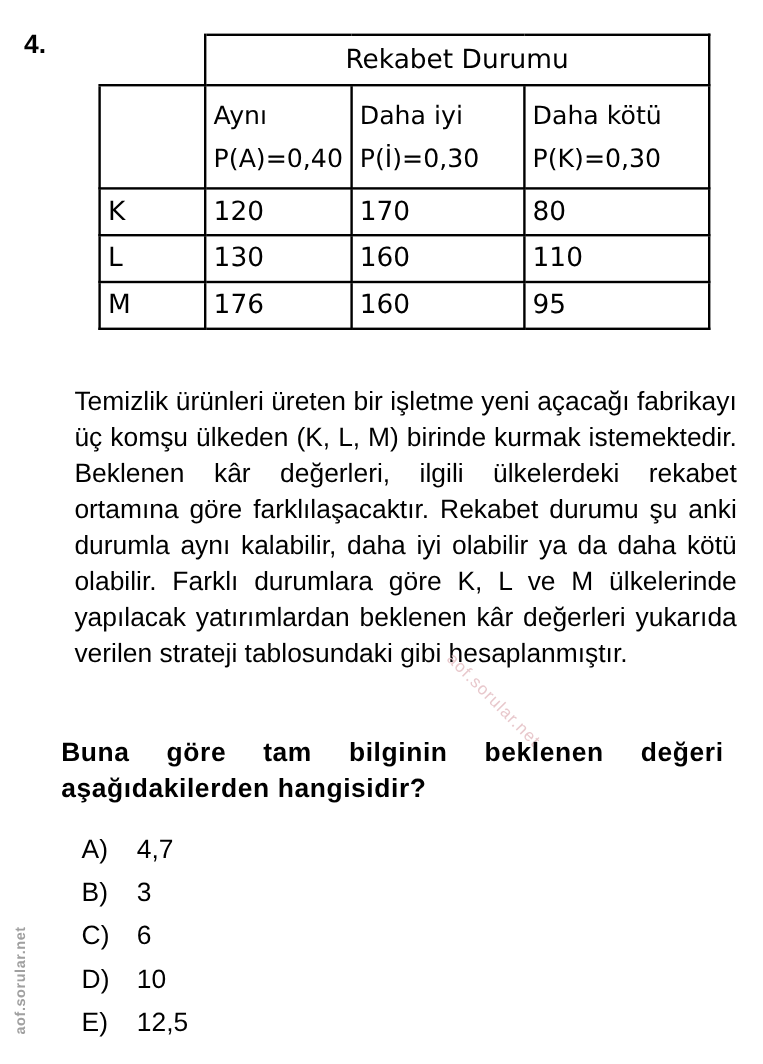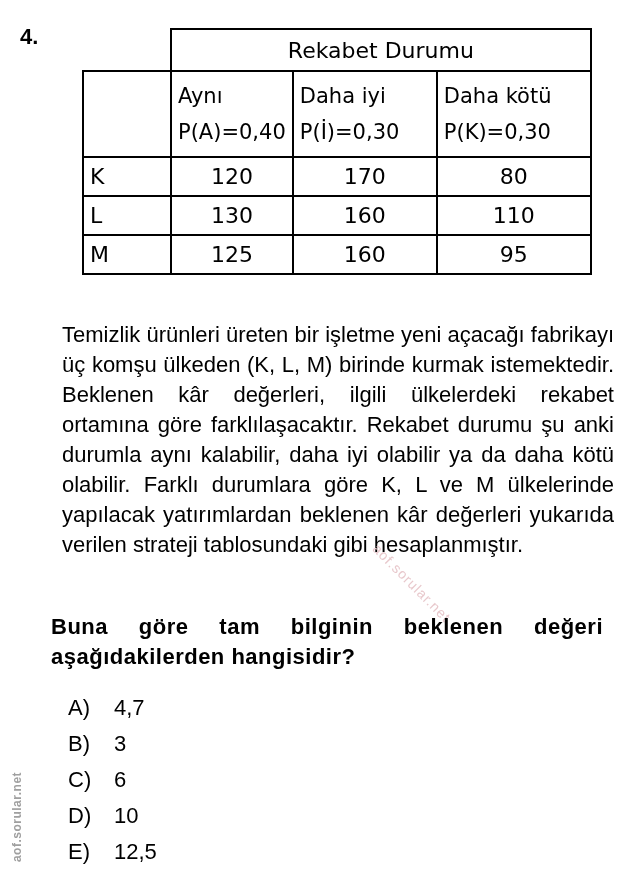--- a/index.html
+++ b/index.html
@@ -5,21 +5,21 @@
     html, body { margin: 0; padding: 0; background: #ffffff; }
     body { width: 636px; height: 887px; position: relative; overflow: hidden; font-family: "Liberation Sans", sans-serif; color: #000; }
     .qnum { position: absolute; left: 20px; top: 24px; font-weight: bold; font-size: 22px; }
     .tbl { position: absolute; left: 82px; top: 28px; border-collapse: collapse; font-family: "DejaVu Sans", sans-serif; font-size: 22px; }
     .tbl td { border: 2px solid #000; padding: 0 6px; }
     .tbl td.blank { border-top: none; border-left: none; }
     .tbl .title { text-align: center; height: 40px; font-size: 22px; }
     .tbl .hdr { text-align: left; height: 84px; width: 100px; line-height: 36px; font-size: 21px; }
     .tbl .hdr .prob { display: block; }
     .tbl .rowlbl { width: 74px; text-align: left; height: 37px; }
-    .tbl .num { text-align: center; height: 37px; }
+    .tbl .num { text-align: left; height: 37px; }
     .tbl td.c1 { width: 100px; }
     .tbl td.c2 { width: 130px; }
     .tbl td.c3 { width: 140px; border-radius: 11px; }
     .para { position: absolute; left: 62px; top: 320px; width: 552px; font-size: 22px; line-height: 30px; text-align: justify; }
     .question { position: absolute; left: 51px; top: 612px; width: 552px; font-size: 22px; line-height: 30px; font-weight: bold; text-align: justify; letter-spacing: 0.5px; }
     .options { position: absolute; left: 68px; top: 690px; font-size: 22px; }
     .opt { height: 36px; line-height: 36px; display: flex; }
     .opt .letter { width: 46px; }
     .side-wm { position: absolute; left: -28px; top: 810px; transform: rotate(-90deg); font-size: 12px; font-weight: bold; color: #a0a0a0; letter-spacing: 0.5px; }
     .diag-wm { position: absolute; left: 360px; top: 575px; transform: rotate(45deg); font-size: 14px; color: #e8c8cc; letter-spacing: 1px; }
@@ -57,21 +57,21 @@
     <td class="num c3">80</td>
   </tr>
   <tr>
     <td class="rowlbl">L</td>
     <td class="num c1">130</td>
     <td class="num c2">160</td>
     <td class="num c3">110</td>
   </tr>
   <tr>
     <td class="rowlbl">M</td>
-    <td class="num c1">125</td>
+    <td class="num c1">176</td>
     <td class="num c2">160</td>
     <td class="num c3">95</td>
   </tr>
 </tbody>
   </table>
 
 <div class="para">Temizlik ürünleri üreten bir işletme yeni açacağı fabrikayı üç komşu ülkeden (K, L, M) birinde kurmak istemektedir. Beklenen kâr değerleri, ilgili ülkelerdeki rekabet ortamına göre farklılaşacaktır. Rekabet durumu şu anki durumla aynı kalabilir, daha iyi olabilir ya da daha kötü olabilir. Farklı durumlara göre K, L ve M ülkelerinde yapılacak yatırımlardan beklenen kâr değerleri yukarıda verilen strateji tablosundaki gibi hesaplanmıştır.</div>
 
 <div class="diag-wm">aof.sorular.net</div>
 

